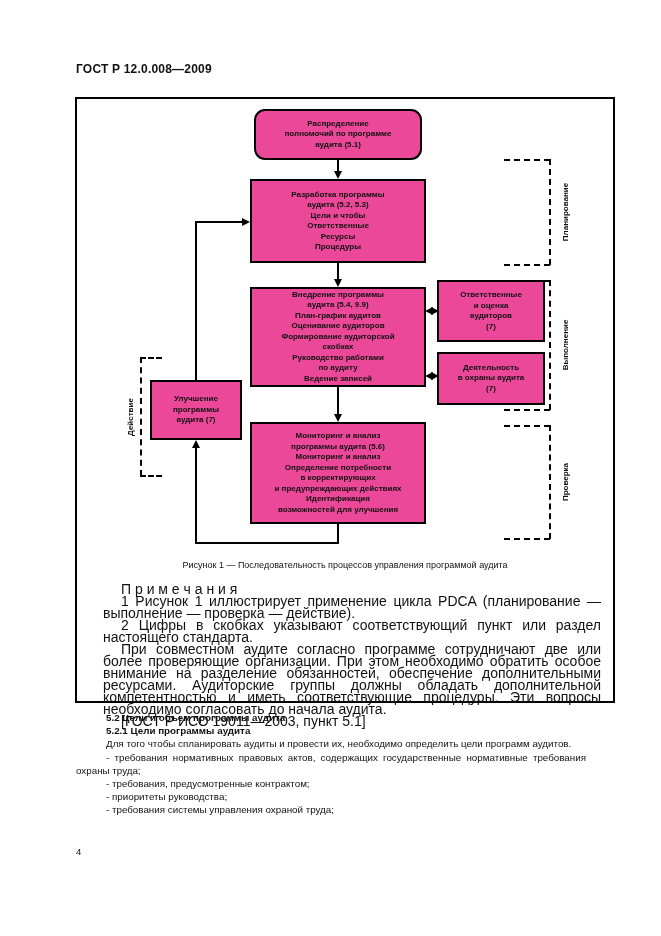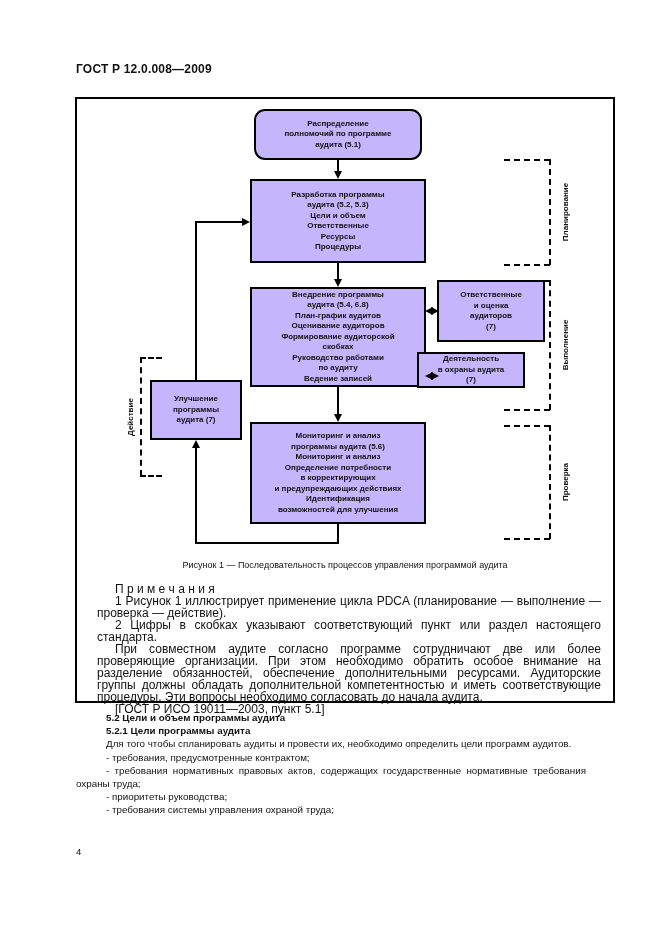--- a/index.html
+++ b/index.html
@@ -3,36 +3,36 @@
 <meta charset="utf-8">
 <style>
   html,body{margin:0;padding:0;background:#ffffff;}
   .page{
     position:relative;width:661px;height:936px;background:#ffffff;
     font-family:"Liberation Sans", sans-serif;color:#111;overflow:hidden;
   }
   .doc-header{position:absolute;left:76px;top:62px;font-size:12px;font-weight:bold;letter-spacing:.2px;}
   .figure-frame{position:absolute;left:75px;top:97px;width:536px;height:602px;border:2px solid #000;}
   
-  .fbox{position:absolute;border:2px solid #000;background:#c4b5fd;display:flex;flex-direction:column;justify-content:center;
+  .fbox{position:absolute;border:2px solid #000;background:#ec4899;display:flex;flex-direction:column;justify-content:center;
         text-align:center;font-size:8px;font-weight:bold;line-height:10.5px;box-sizing:border-box;}
   .fbox .t{white-space:nowrap;}
   .rounded{border-radius:11px;border-width:2.5px;}
   
   .vline{position:absolute;width:2px;background:#000;}
   .hline{position:absolute;height:2px;background:#000;}
   .arr-down{position:absolute;width:0;height:0;border-left:4px solid transparent;border-right:4px solid transparent;border-top:8px solid #000;}
   .arr-up{position:absolute;width:0;height:0;border-left:4px solid transparent;border-right:4px solid transparent;border-bottom:8px solid #000;}
   .arr-right{position:absolute;width:0;height:0;border-top:4px solid transparent;border-bottom:4px solid transparent;border-left:8px solid #000;}
   .arr-left{position:absolute;width:0;height:0;border-top:4px solid transparent;border-bottom:4px solid transparent;border-right:8px solid #000;}
   .dvline{position:absolute;width:0;border-left:2px dashed #000;}
   .dhline{position:absolute;height:0;border-top:2px dashed #000;}
   .vlabel{position:absolute;font-size:8px;font-weight:bold;white-space:nowrap;transform:translate(-50%,-50%) rotate(-90deg);}
   .caption{position:absolute;left:0;right:0;text-align:center;font-size:9px;}
-  .notes{position:absolute;left:20px;right:12px;font-size:12px;line-height:12px;text-align:justify;}
+  .notes{position:absolute;left:26px;right:12px;font-size:14px;line-height:12px;text-align:justify;}
   .notes p{margin:0;text-indent:18px;}
   .notes .nh{text-indent:18px;}
   .bodytext{position:absolute;left:76px;top:711px;width:510px;font-size:9.8px;line-height:13.2px;text-align:justify;}
   .bodytext p{margin:0;text-indent:30px;}
   .bodytext .bh{font-weight:bold;text-align:left;}
   .pagenum{position:absolute;left:76px;top:846px;font-size:9.5px;}
 </style>
 </head>
 <body>
 
@@ -47,32 +47,32 @@
       <div class="t">полномочий по программе</div>
       <div class="t">аудита (5.1)</div>
     </div>
 
     <div class="vline" style="left:260px;top:61px;height:13px;"></div>
     <div class="arr-down" style="left:257px;top:72px;"></div>
 
     <div class="fbox" style="left:173px;top:80px;width:176px;height:84px;">
       <div class="t">Разработка программы</div>
       <div class="t">аудита (5.2, 5.3)</div>
-      <div class="t">Цели и объем</div>
+      <div class="t">Цели и чтобы</div>
       <div class="t">Ответственные</div>
       <div class="t">Ресурсы</div>
       <div class="t">Процедуры</div>
     </div>
 
     <div class="vline" style="left:260px;top:164px;height:17px;"></div>
     <div class="arr-down" style="left:257px;top:180px;"></div>
 
     <div class="fbox" style="left:173px;top:188px;width:176px;height:100px;">
       <div class="t">Внедрение программы</div>
-      <div class="t">аудита (5.4, 6.8)</div>
+      <div class="t">аудита (5.4, 9.9)</div>
       <div class="t">План-график аудитов</div>
       <div class="t">Оценивание аудиторов</div>
       <div class="t">Формирование аудиторской</div>
       <div class="t">скобках</div>
       <div class="t">Руководство работами</div>
       <div class="t">по аудиту</div>
       <div class="t">Ведение записей</div>
     </div>
 
     <div class="vline" style="left:260px;top:288px;height:28px;"></div>
@@ -95,21 +95,21 @@
       <div class="t">аудита (7)</div>
     </div>
 
     <div class="fbox" style="left:360px;top:181px;width:108px;height:62px;">
       <div class="t">Ответственные</div>
       <div class="t">и оценка</div>
       <div class="t">аудиторов</div>
       <div class="t">(7)</div>
     </div>
 
-    <div class="fbox" style="left:340px;top:253px;width:108px;height:36px;">
+    <div class="fbox" style="left:360px;top:253px;width:108px;height:53px;">
       <div class="t">Деятельность</div>
       <div class="t">в охраны аудита</div>
       <div class="t">(7)</div>
     </div>
 
     <div class="hline" style="left:350px;top:211px;width:10px;"></div>
     <div class="arr-left" style="left:348px;top:208px;"></div>
     <div class="arr-right" style="left:354px;top:208px;"></div>
 
     <div class="hline" style="left:350px;top:276px;width:10px;"></div>
@@ -153,20 +153,20 @@
       <p>2 Цифры в скобках указывают соответствующий пункт или раздел настоящего стандарта.</p>
       <p>При совместном аудите согласно программе сотрудничают две или более проверяющие организации. При этом необходимо обратить особое внимание на разделение обязанностей, обеспечение дополнительными ресурсами. Аудиторские группы должны обладать дополнительной компетентностью и иметь соответствующие процедуры. Эти вопросы необходимо согласовать до начала аудита.</p>
       <p>[ГОСТ Р ИСО 19011—2003, пункт 5.1]</p>
     </div>
   </div>
 
   <div class="bodytext">
     <p class="bh">5.2 Цели и объем программы аудита</p>
     <p class="bh">5.2.1 Цели программы аудита</p>
     <p>Для того чтобы спланировать аудиты и провести их, необходимо определить цели программ аудитов.</p>
+    <p>- требования нормативных правовых актов, содержащих государственные нормативные требования охраны труда;</p>
     <p>- требования, предусмотренные контрактом;</p>
-    <p>- требования нормативных правовых актов, содержащих государственные нормативные требования охраны труда;</p>
     <p>- приоритеты руководства;</p>
     <p>- требования системы управления охраной труда;</p>
   </div>
 
   <div class="pagenum">4</div>
 </div>
 
 </body></html>

